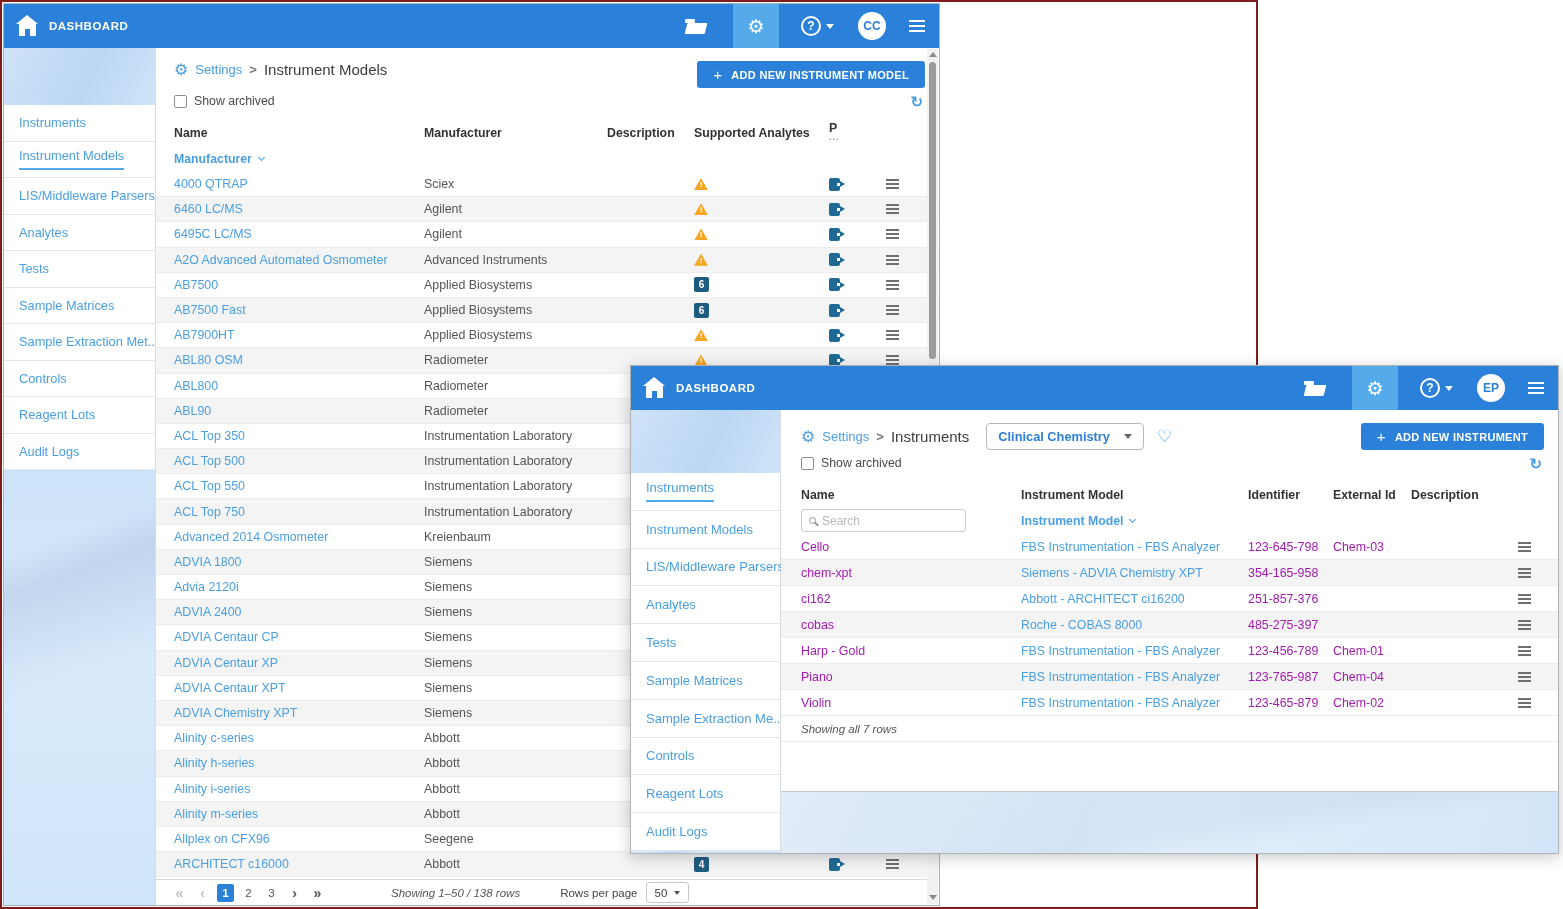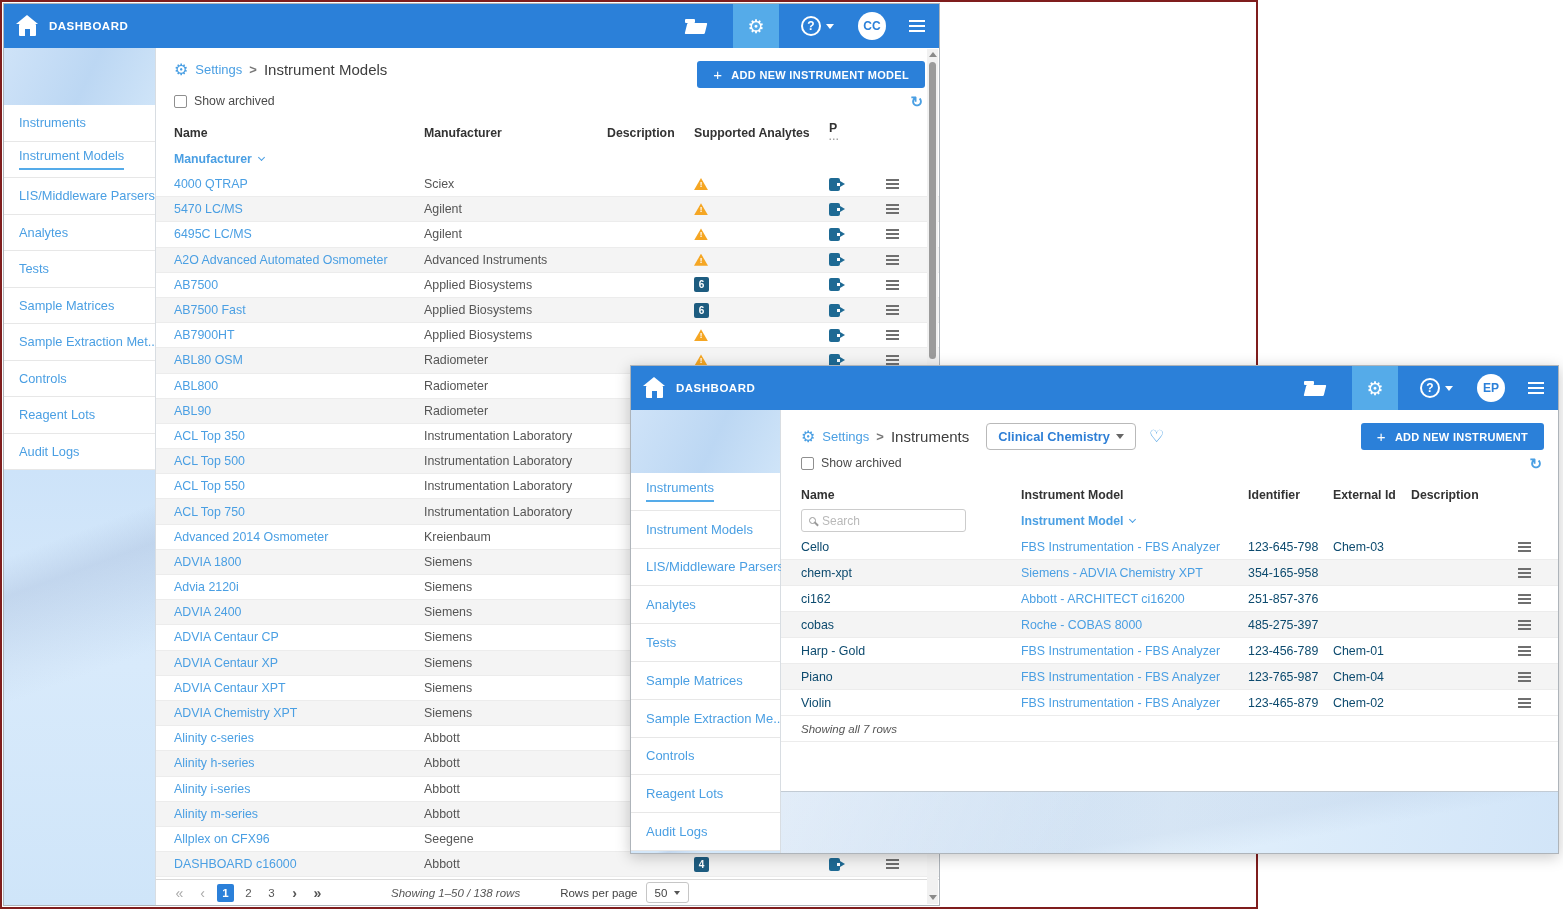--- a/index.html
+++ b/index.html
@@ -89,21 +89,21 @@
   .search-box input::placeholder{color:#b9b9b9;}
   .col-filter{display:flex;align-items:center;color:var(--blue-link);font-size:12.3px;font-weight:bold;cursor:pointer;}
   .chev{display:inline-block;width:5px;height:5px;border-right:1.7px solid var(--blue-link);border-bottom:1.7px solid var(--blue-link);transform:rotate(45deg);margin-left:7px;margin-top:-3px;}
   .rows-viewport{flex:1;min-height:0;overflow:hidden;}
   .trow{border-bottom:1px solid #ececec;background:#fff;cursor:default;}
   .trow.alt{background:var(--alt);}
   .win-back .trow{height:25.2px;}
   .win-front .trow{height:26px;}
   .cell{font-size:12.4px;color:#555;white-space:nowrap;overflow:hidden;text-overflow:ellipsis;padding-right:8px;}
   .cell a{color:var(--blue-link);text-decoration:none;cursor:pointer;}
-  .name-dark{color:#0c4a6e;}
+  .name-dark{color:#a21caf;}
   .warn-tri{display:inline-flex;width:14px;height:12px;background:var(--warn);clip-path:polygon(50% 0,100% 100%,0 100%);align-items:flex-end;justify-content:center;}
   .warn-tri::after{content:"!";color:#fff;font-size:8px;font-weight:bold;line-height:11px;}
   .count-badge{display:inline-flex;min-width:15px;height:15px;background:var(--badge);color:#fff;font-size:10px;font-weight:bold;border-radius:2px;align-items:center;justify-content:center;padding:0 3px;}
   .export-ic{position:relative;display:inline-block;width:11px;height:13px;background:var(--export);border-radius:2px;cursor:pointer;}
   .export-ic::before{content:"";position:absolute;right:-2px;top:5px;width:5px;height:3px;background:#fff;}
   .export-ic::after{content:"";position:absolute;right:-5px;top:3.5px;border-left:5px solid var(--export);border-top:3px solid transparent;border-bottom:3px solid transparent;}
   .hamb-row{display:inline-block;width:13px;height:10px;background:repeating-linear-gradient(#6f6f6f 0 1.6px,transparent 1.6px 4.2px);cursor:pointer;}
   .cell-center{display:flex;align-items:center;}
 
   
@@ -117,21 +117,21 @@
   .select-box{display:flex;align-items:center;gap:7px;border:1px solid #c6c6c6;border-radius:3px;height:21px;padding:0 8px;background:#fff;cursor:pointer;}
   .caret-sm{width:0;height:0;border-left:3.6px solid transparent;border-right:3.6px solid transparent;border-top:4.6px solid #555;}
   .foot-note{flex:none;height:26px;display:flex;align-items:center;padding-left:20px;font-size:11.5px;font-style:italic;color:#555;border-bottom:1px solid #ececec;}
   .white-fill{flex:1;background:#fff;}
   .bottom-band{flex:none;height:62px;border-top:1px solid #c2cbd4;background:
      linear-gradient(115deg,rgba(255,255,255,.45) 0%,rgba(255,255,255,0) 40%),
      linear-gradient(170deg,rgba(160,180,210,.18) 55%,rgba(160,180,210,0) 70%),
      linear-gradient(100deg,#d4e7fa 0%,#e2f0fc 50%,#d2e5f8 100%);}
 
   
-  .ws-pill{display:flex;align-items:center;gap:6px;border:1px solid #b9b9b9;border-radius:4px;height:27px;padding:0 11px;margin-left:17px;color:#2e7fd6;font-size:12.8px;font-weight:bold;background:#fff;cursor:pointer;}
+  .ws-pill{display:flex;align-items:center;gap:14px;border:1px solid #b9b9b9;border-radius:4px;height:27px;padding:0 11px;margin-left:17px;color:#2e7fd6;font-size:12.8px;font-weight:bold;background:#fff;cursor:pointer;}
   .ws-caret{width:0;height:0;border-left:4px solid transparent;border-right:4px solid transparent;border-top:5px solid #666;}
   .heart-ic{color:var(--blue-link);font-size:17px;margin-left:13px;cursor:pointer;line-height:1;}
 
   
   .vscroll{position:absolute;top:45px;right:1px;bottom:1px;width:11px;background:#f1f1f1;z-index:2;display:flex;flex-direction:column;align-items:center;}
   .vs-up{margin-top:3px;width:0;height:0;border-left:4px solid transparent;border-right:4px solid transparent;border-bottom:5px solid #8a8a8a;}
   .vs-thumb{margin-top:5px;width:7px;height:297px;background:#9b9b9b;border-radius:4px;}
   .vs-down{margin-top:auto;margin-bottom:4px;width:0;height:0;border-left:4px solid transparent;border-right:4px solid transparent;border-top:5px solid #8a8a8a;}
 </style>
 </head>
@@ -261,21 +261,21 @@
               </span>
               <span class="cell cell-center">
                 <span class="export-ic"></span>
               </span>
               <span class="cell cell-center">
                 <span class="hamb-row"></span>
               </span>
             </div>
 
             <div class="grid-row back-grid trow alt">
-              <span class="cell"><a>5470 LC/MS</a></span>
+              <span class="cell"><a>6460 LC/MS</a></span>
               <span class="cell">Agilent</span>
               <span class="cell"></span>
               <span class="cell cell-center">
                 <span class="warn-tri"></span>
 
               </span>
               <span class="cell cell-center">
                 <span class="export-ic"></span>
               </span>
               <span class="cell cell-center">
@@ -677,21 +677,21 @@
               </span>
               <span class="cell cell-center">
                 <span class="export-ic"></span>
               </span>
               <span class="cell cell-center">
                 <span class="hamb-row"></span>
               </span>
             </div>
 
             <div class="grid-row back-grid trow alt">
-              <span class="cell"><a>DASHBOARD c16000</a></span>
+              <span class="cell"><a>ARCHITECT c16000</a></span>
               <span class="cell">Abbott</span>
               <span class="cell"></span>
               <span class="cell cell-center">
 
                 <span class="count-badge">4</span>
               </span>
               <span class="cell cell-center">
                 <span class="export-ic"></span>
               </span>
               <span class="cell cell-center">

